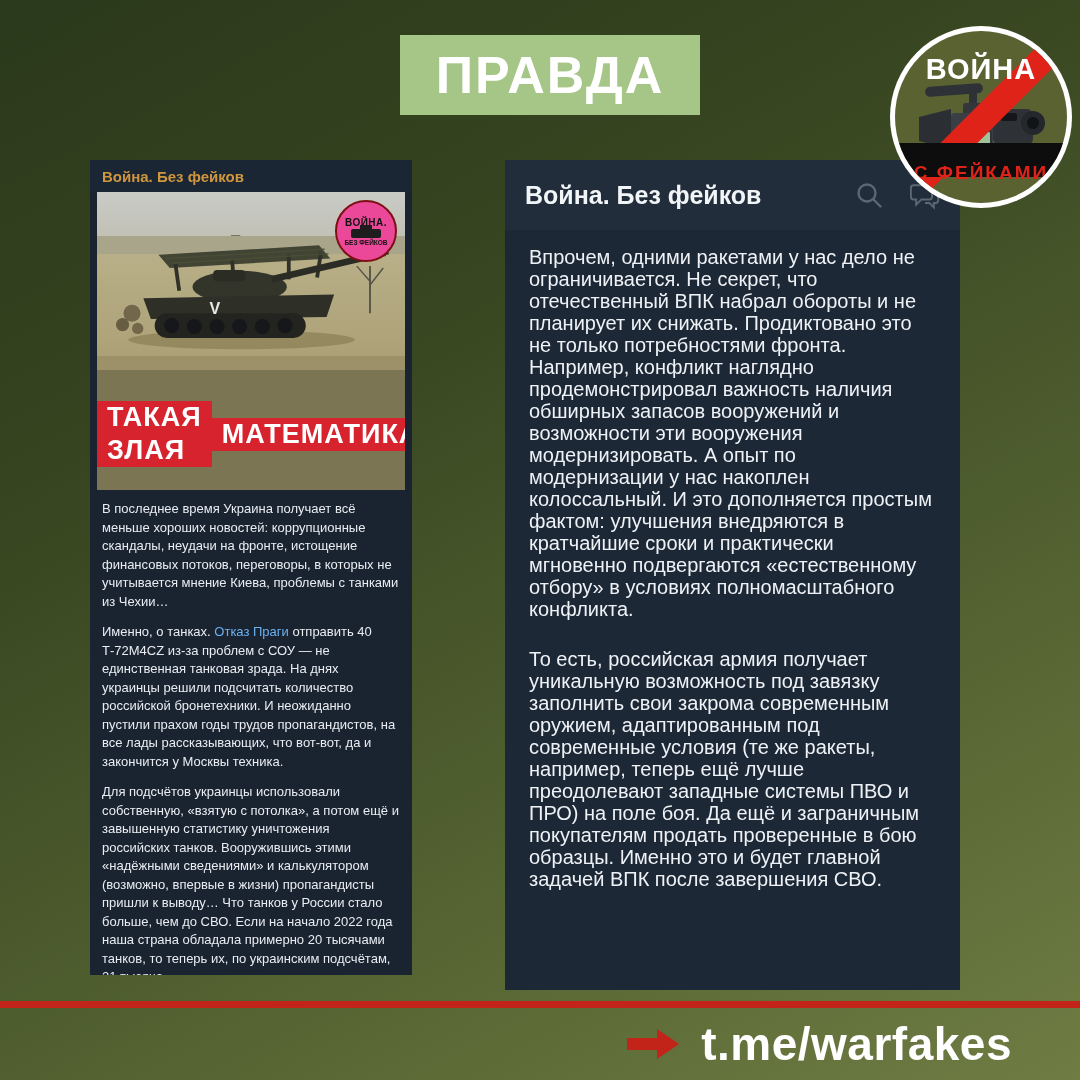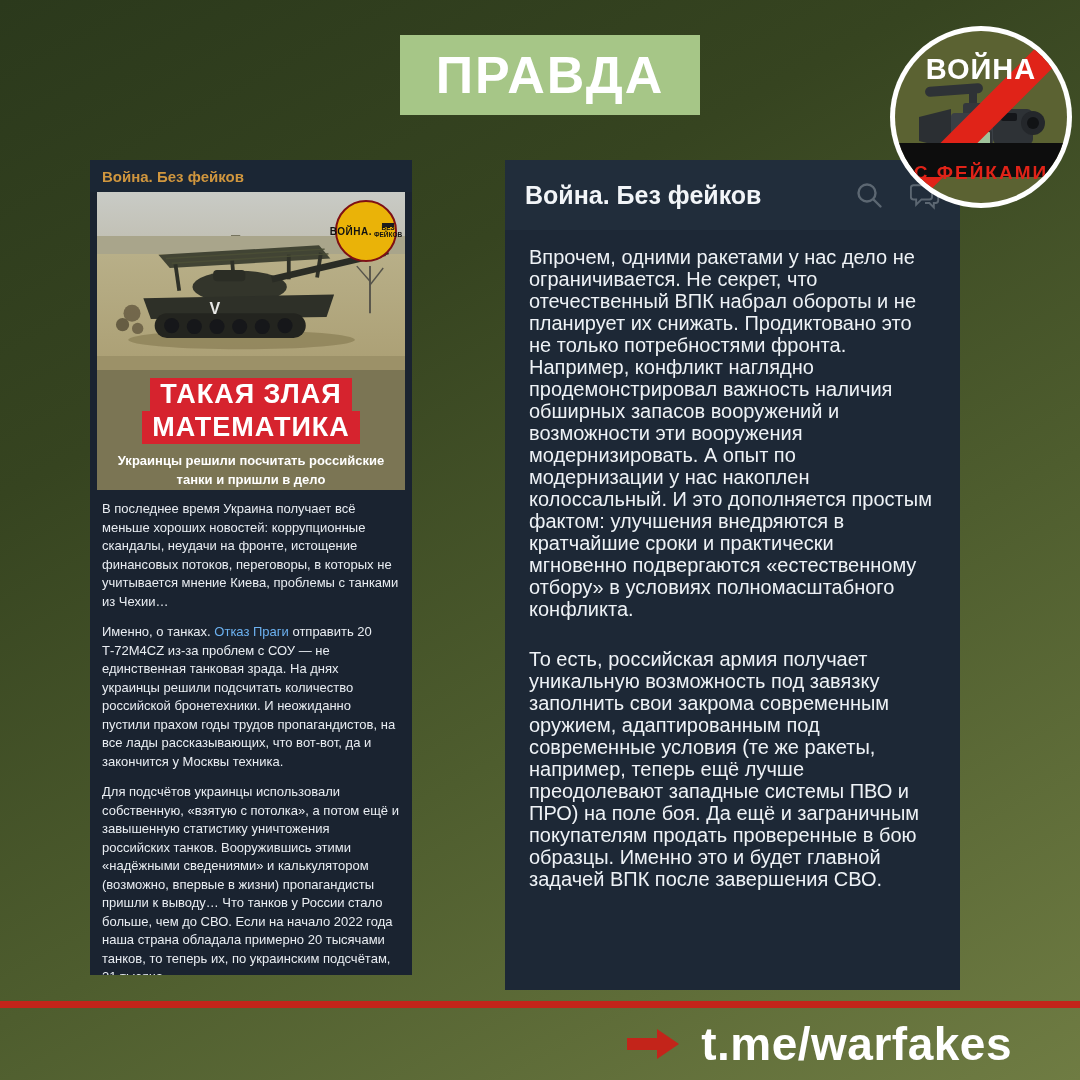--- a/index.html
+++ b/index.html
@@ -60,30 +60,30 @@
                  background:radial-gradient(12px 7px at 15% 60%,#6e6c5b 60%,transparent 61%),
                             radial-gradient(16px 8px at 45% 55%,#76745f 60%,transparent 61%),
                             radial-gradient(14px 7px at 75% 60%,#6e6c5b 60%,transparent 61%),
                             radial-gradient(10px 6px at 92% 55%,#76745f 60%,transparent 61%); }
   .photo-field { position:absolute; left:0; top:62px; right:0; height:116px;
                  background:linear-gradient(#b8af88,#ab9f74); }
   .photo-fore  { position:absolute; left:0; top:164px; right:0; height:14px; background:#9c9168; }
   .photo-tank  { position:absolute; left:0; top:8px; width:100%; height:170px; }
   .photo-badge {
     position:absolute; right:8px; top:8px; width:62px; height:62px; border-radius:50%;
-    background:#eab308; border:2px solid #7e1014; color:#121212; text-align:center;
-    display:flex; flex-direction:row; align-items:center; justify-content:center; gap:1px;
+    background:#ec4899; border:2px solid #7e1014; color:#121212; text-align:center;
+    display:flex; flex-direction:column; align-items:center; justify-content:center; gap:1px;
   }
   .photo-badge .b-top { font-size:10px; font-weight:800; letter-spacing:.5px; }
   .photo-badge .b-tank { width:30px; height:9px; background:#1d1d1d; border-radius:2px; position:relative; }
   .photo-badge .b-tank::before { content:""; position:absolute; left:9px; top:-4px; width:12px; height:4px; background:#1d1d1d; }
   .photo-badge .b-bot { font-size:6.5px; font-weight:800; }
   .photo-caption {
     position:absolute; left:0; right:0; top:178px; bottom:0; background:#7b7554;
-    display:flex; flex-direction:column; align-items:center; padding-top:8px;
+    display:flex; flex-direction:row; align-items:center; padding-top:8px;
   }
   .chip { background:#d6232e; color:#fff; font-weight:800; font-size:27px;
           line-height:33px; padding:0 10px; letter-spacing:1px; }
   .subhead { color:#fff; font-weight:700; font-size:13px; margin-top:9px; }
   .card-left-body { padding:10px 12px; color:#e9edf2; font-size:13px; line-height:18.5px; }
   .card-left-body p + p { margin-top:12px; }
   .link { color:#6cb1f0; text-decoration:none; cursor:pointer; }
 
   
   .card-right {
@@ -190,21 +190,21 @@
       </div>
       <div class="photo-caption">
         <span class="chip">ТАКАЯ ЗЛАЯ</span>
         <span class="chip">МАТЕМАТИКА</span>
         <span class="subhead">Украинцы решили посчитать российские</span>
         <span class="subhead" style="margin-top:4px">танки и пришли в дело</span>
       </div>
     </div>
     <div class="card-left-body">
       <p>В последнее время Украина получает всё меньше хороших новостей: коррупционные скандалы, неудачи на фронте, истощение финансовых потоков, переговоры, в которых не учитывается мнение Киева, проблемы с танками из Чехии…</p>
-      <p><span>Именно, о танках. </span><a class="link">Отказ Праги</a><span> отправить 20 Т-72M4CZ из-за проблем с СОУ — не единственная танковая зрада. На днях украинцы решили подсчитать количество российской бронетехники. И неожиданно пустили прахом годы трудов пропагандистов, на все лады рассказывающих, что вот-вот, да и закончится у Москвы техника.</span></p>
+      <p><span>Именно, о танках. </span><a class="link">Отказ Праги</a><span> отправить 40 Т-72M4CZ из-за проблем с СОУ — не единственная танковая зрада. На днях украинцы решили подсчитать количество российской бронетехники. И неожиданно пустили прахом годы трудов пропагандистов, на все лады рассказывающих, что вот-вот, да и закончится у Москвы техника.</span></p>
       <p>Для подсчётов украинцы использовали собственную, «взятую с потолка», а потом ещё и завышенную статистику уничтожения российских танков. Вооружившись этими «надёжными сведениями» и калькулятором (возможно, впервые в жизни) пропагандисты пришли к выводу… Что танков у России стало больше, чем до СВО. Если на начало 2022 года наша страна обладала примерно 20 тысячами танков, то теперь их, по украинским подсчётам, 21 тысяча.</p>
     </div>
   </div>
 
   <div class="card-right">
     <div class="card-right-header">
       <div class="cr-titles">
         <div class="cr-title">Война. Без фейков</div>
       </div>
       <svg class="cr-icon" viewBox="0 0 30 30">

